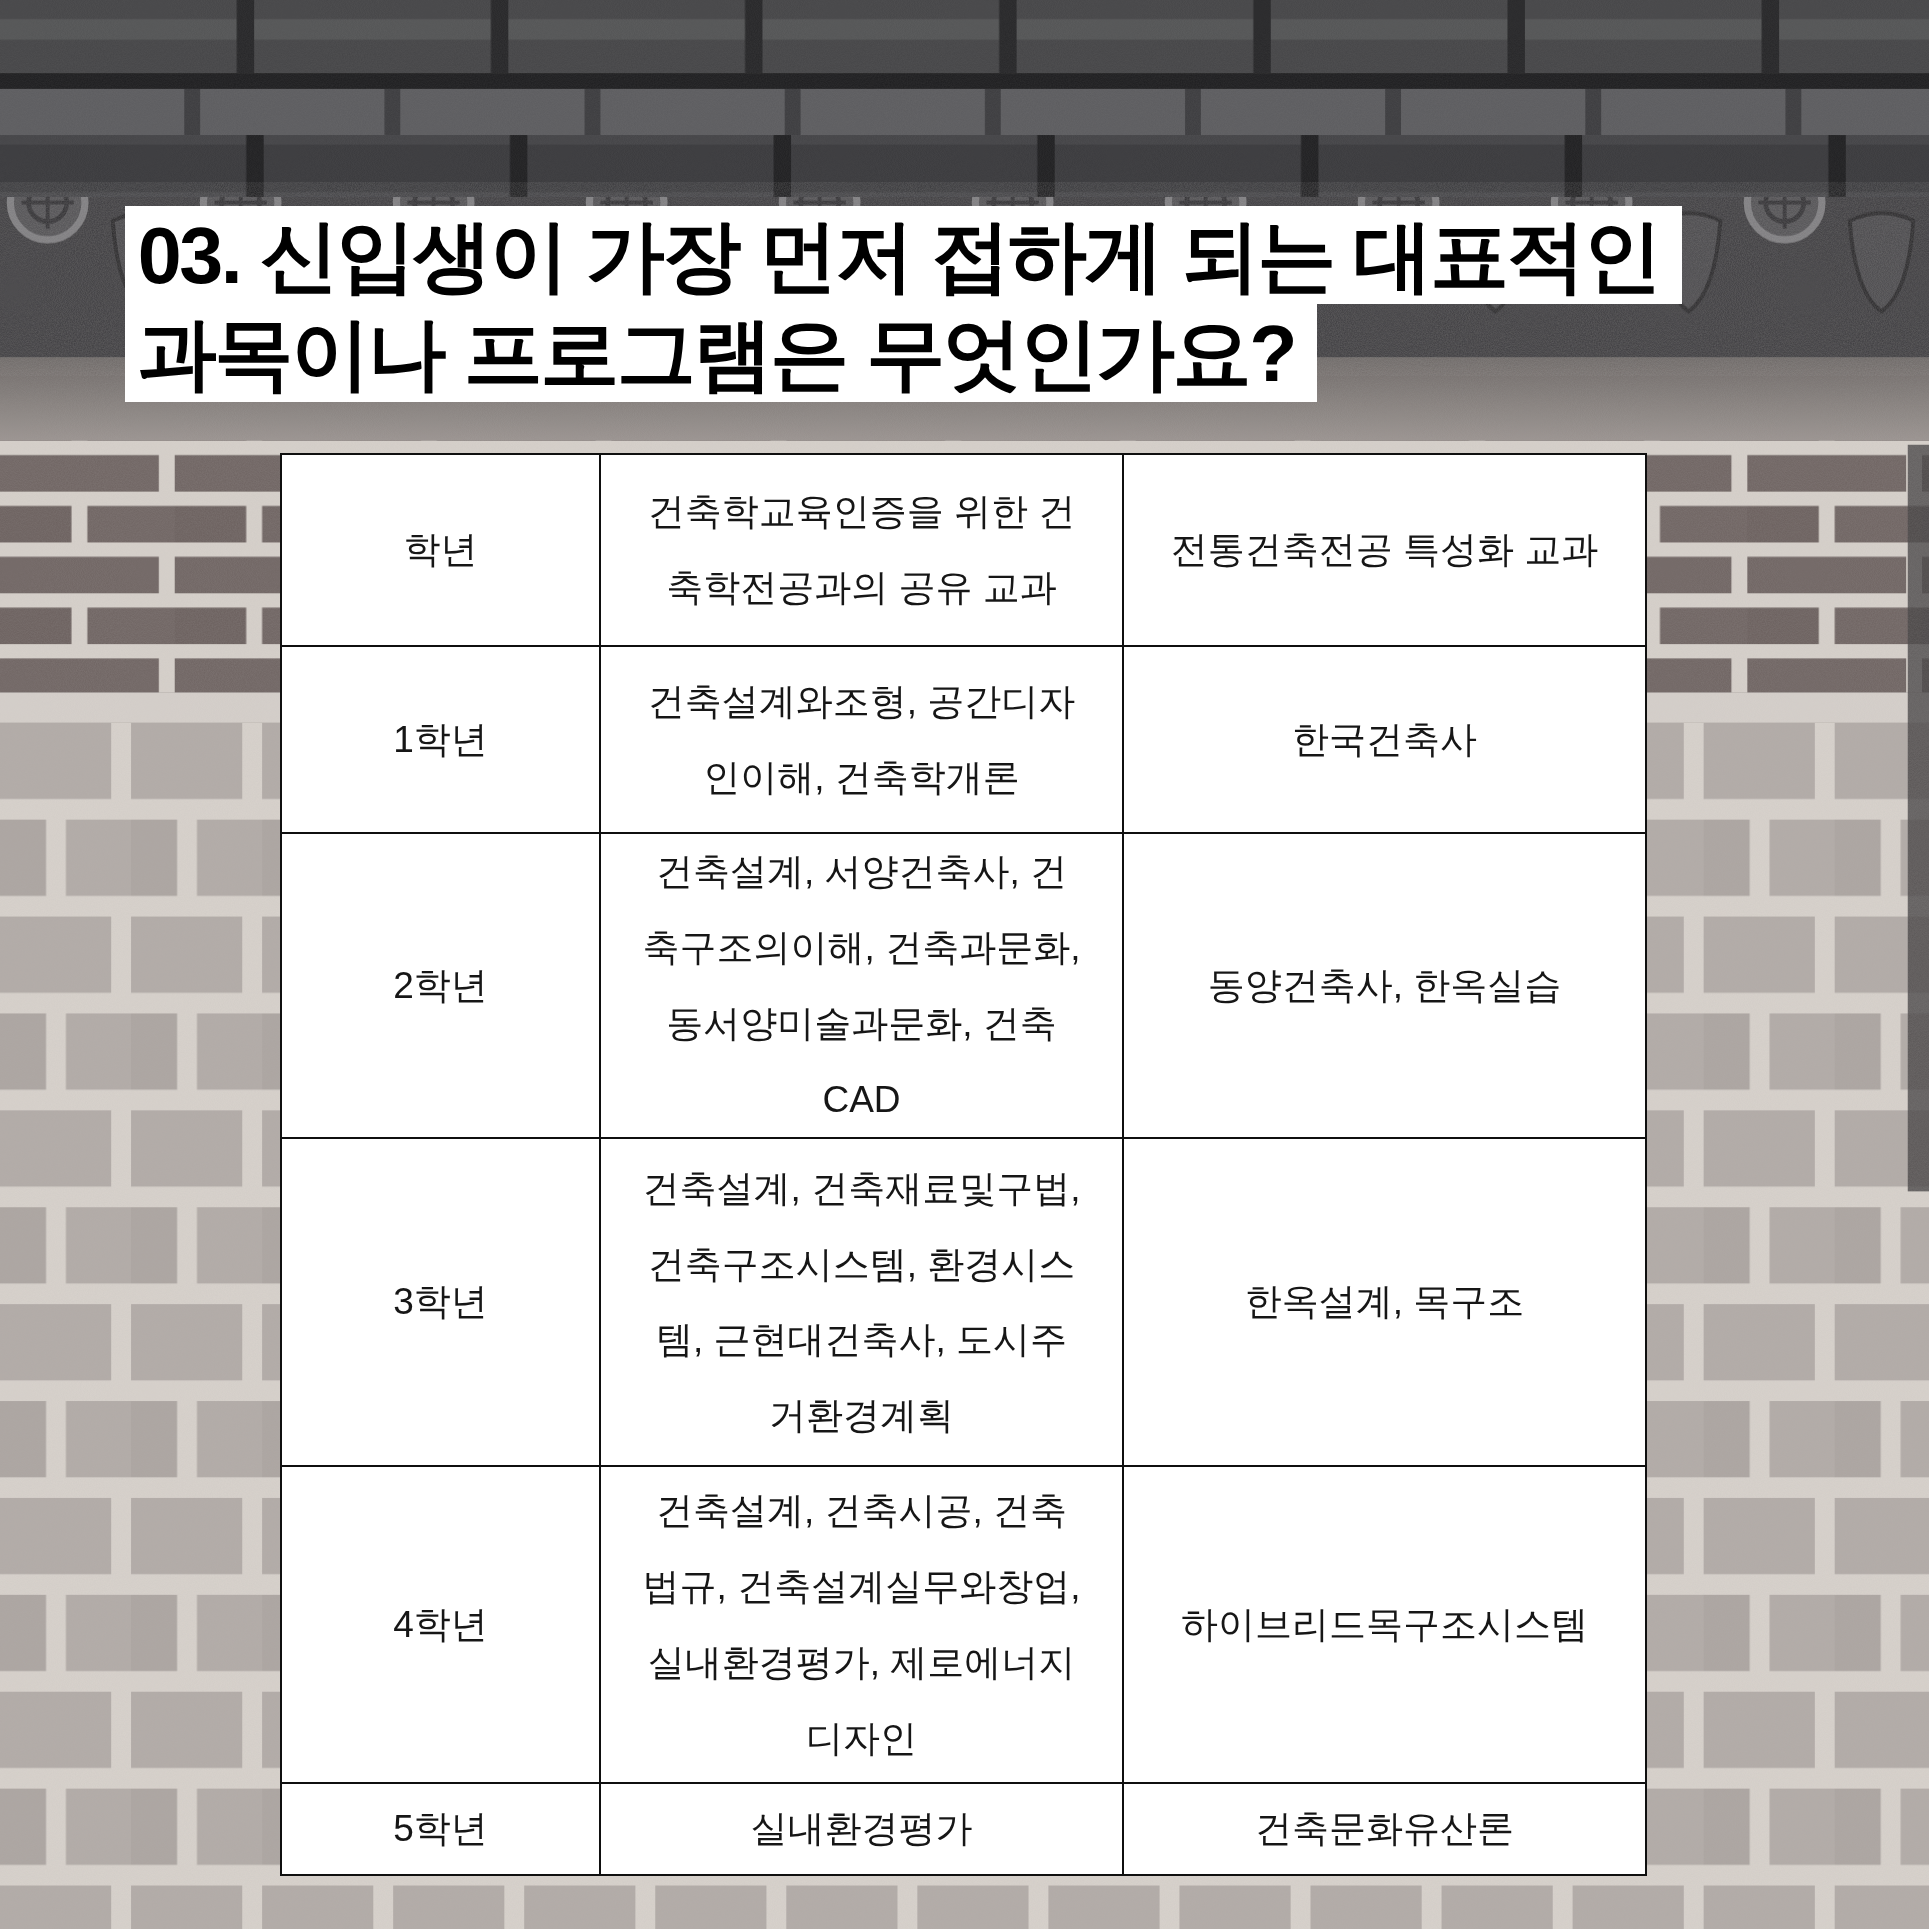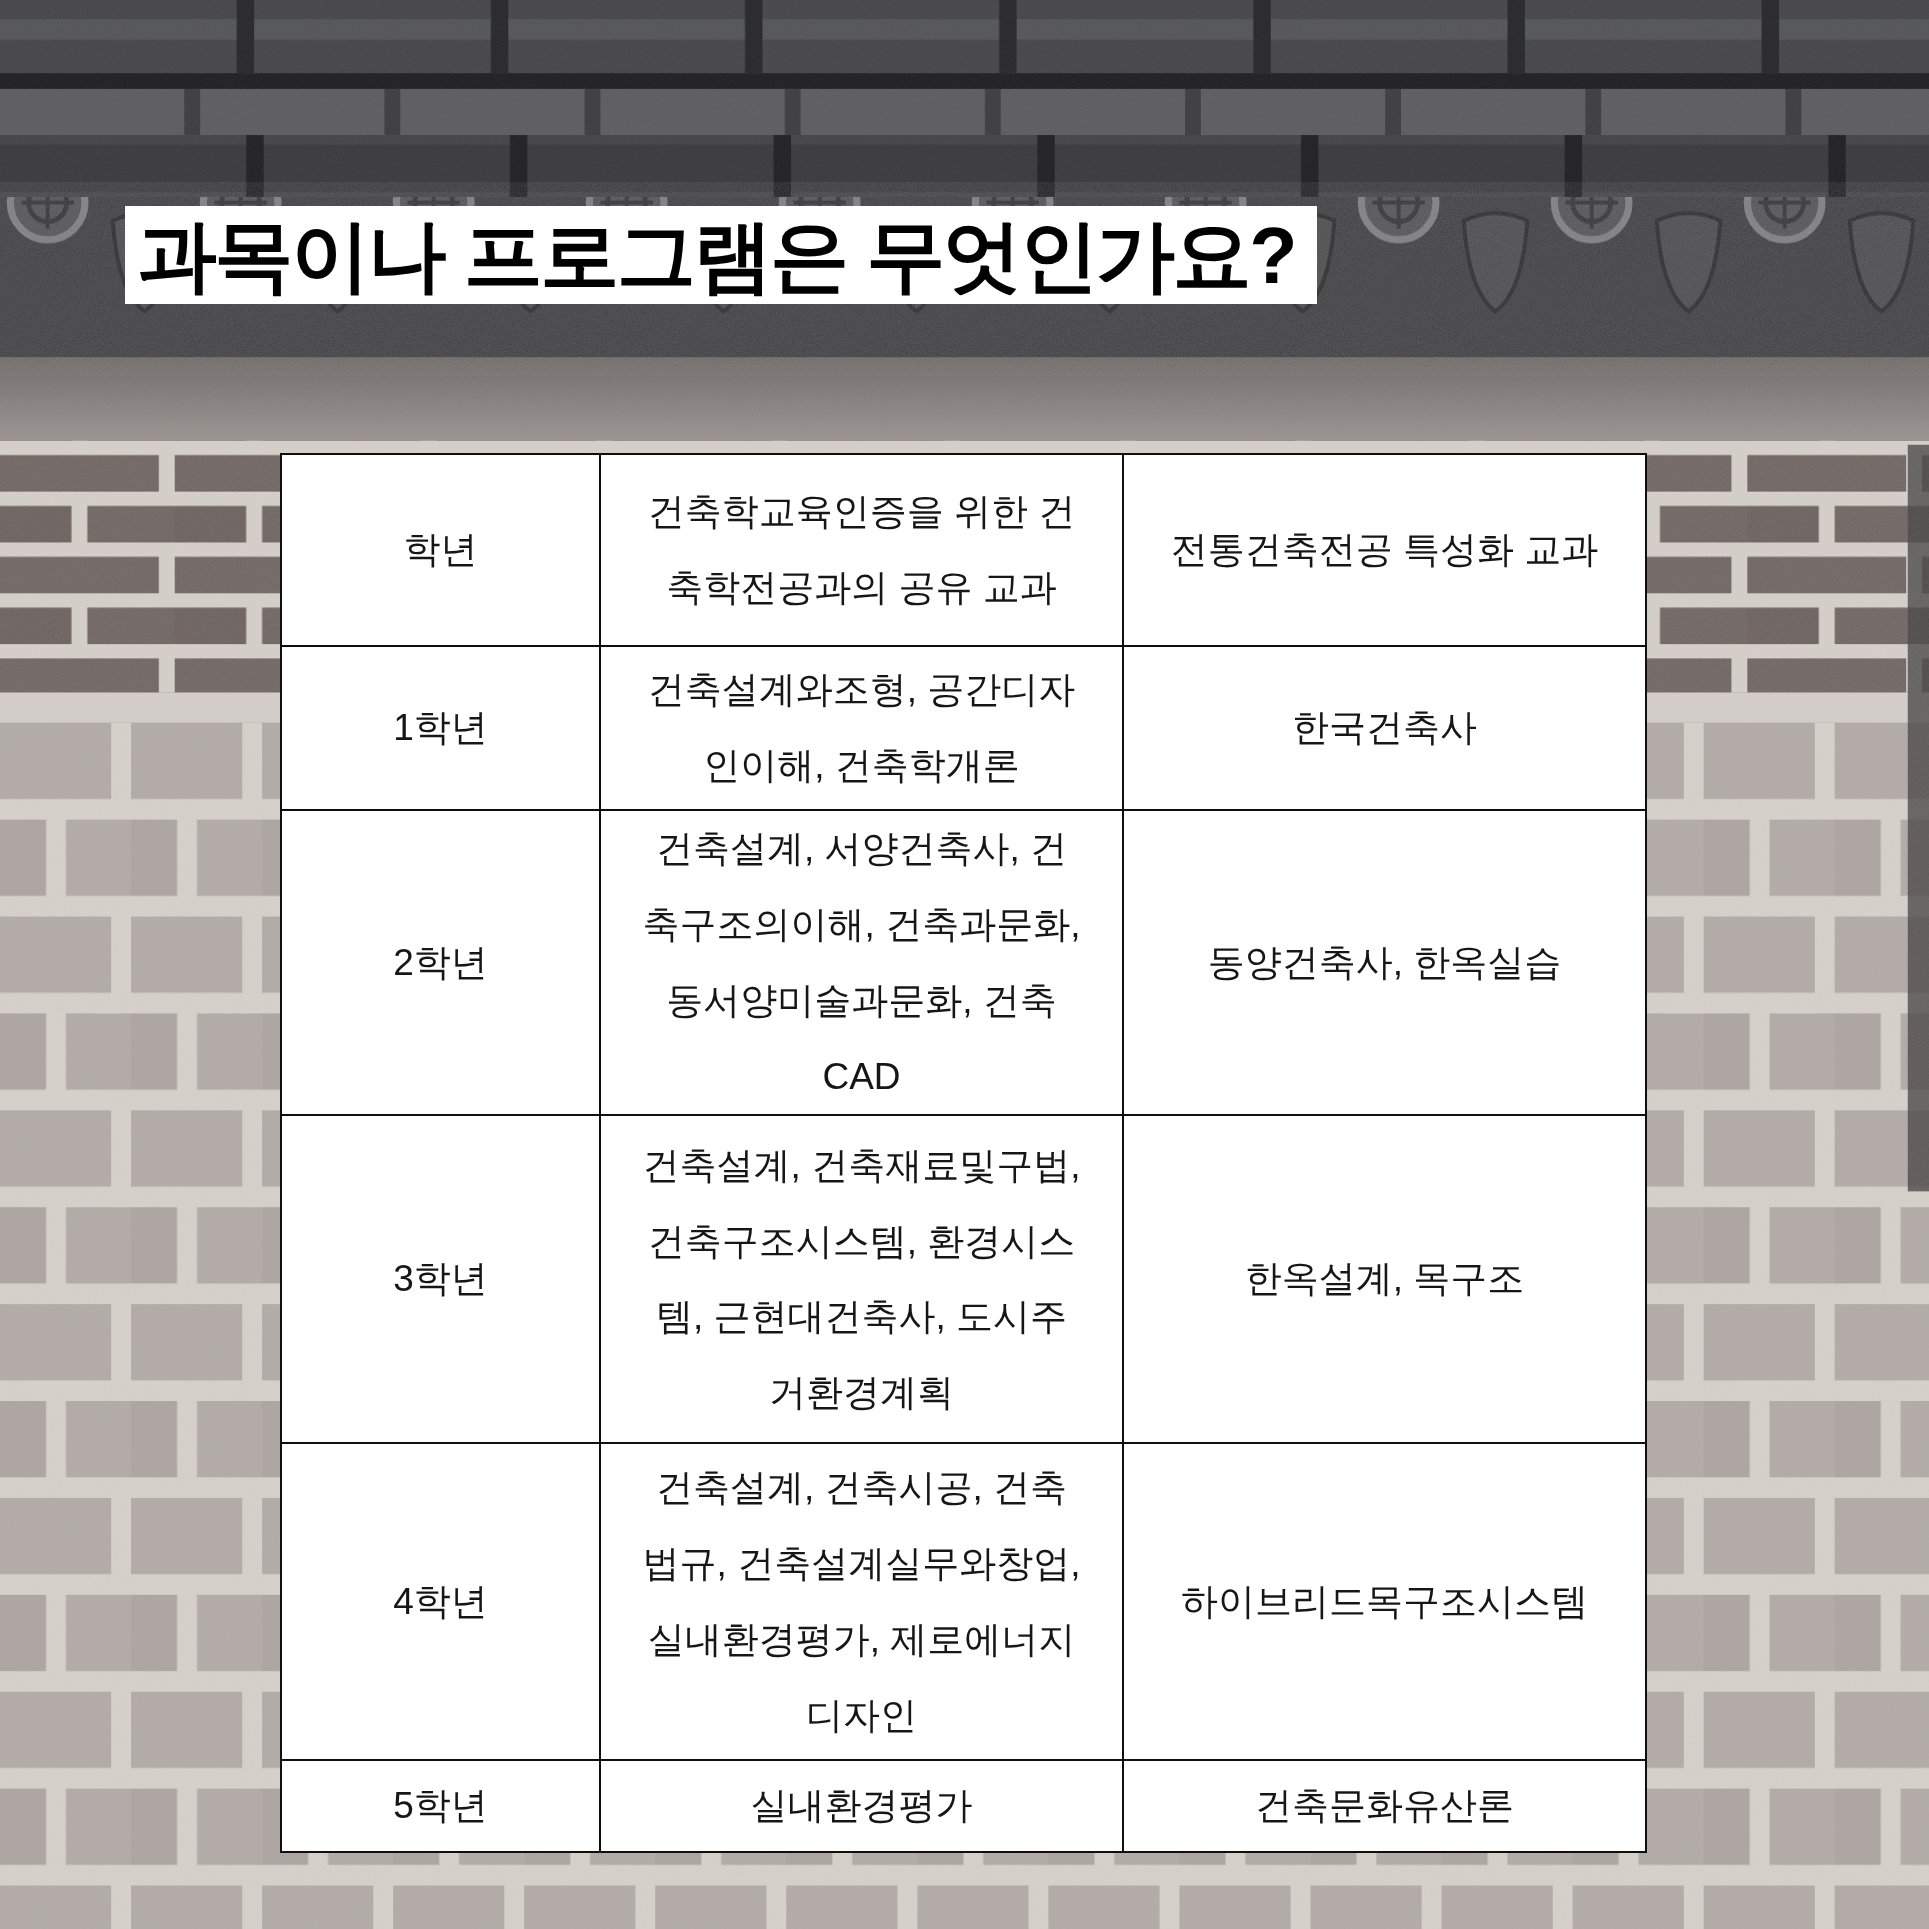--- a/index.html
+++ b/index.html
@@ -67,21 +67,21 @@
     overflow-wrap: anywhere;
   }
   .grid col.c-year { width: 319px; }
   .grid col.c-shared { width: 523px; }
   .grid col.c-special { width: 523px; }
   .grid .cell-year { padding: 0 8px; }
   .grid .cell-shared { padding: 0 41px; }
   .grid .cell-special { padding: 0 24px; }
   .grid .head-shared { padding: 0 44px; margin-left: 35px; }
   .rh-head { height: 192px; padding-left: 48px; }
-  .rh-1 { height: 164px; }
+  .rh-1 { height: 187px; }
   .rh-2 { height: 260px; }
   .rh-3 { height: 328px; }
   .rh-4 { height: 317px; }
   .rh-5 { height: 92px; }
 </style>
 </head>
 <body>
 
 <div class="stage">
 
@@ -152,20 +152,21 @@
 
     <rect x="0" y="910" width="2430" height="1520" fill="url(#p-blocks)"></rect>
 
     <rect x="2402" y="560" width="28" height="940" fill="#454244" opacity="0.8"></rect>
 
     <rect x="0" y="0" width="2430" height="430" filter="url(#grain)" opacity="0.25"></rect>
     <rect x="0" y="430" width="2430" height="2000" filter="url(#grain)" opacity="0.45"></rect>
   </svg>
 
   <div class="title">
+    <span class="title-line">03. 신입생이 가장 먼저 접하게 되는 대표적인</span>
     <span class="title-line">과목이나 프로그램은 무엇인가요?</span>
   </div>
 
   <table class="grid">
     <colgroup>
       <col class="c-year">
       <col class="c-shared">
       <col class="c-special">
     </colgroup>
     <tbody>

